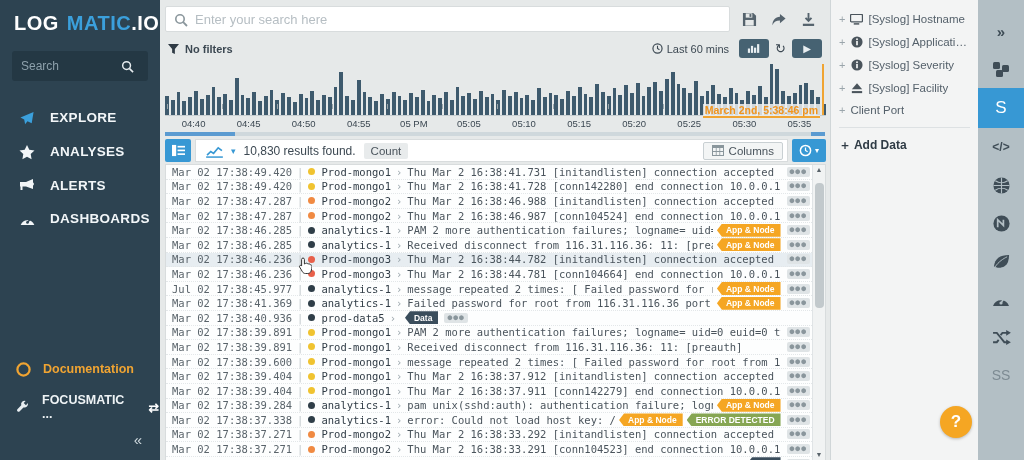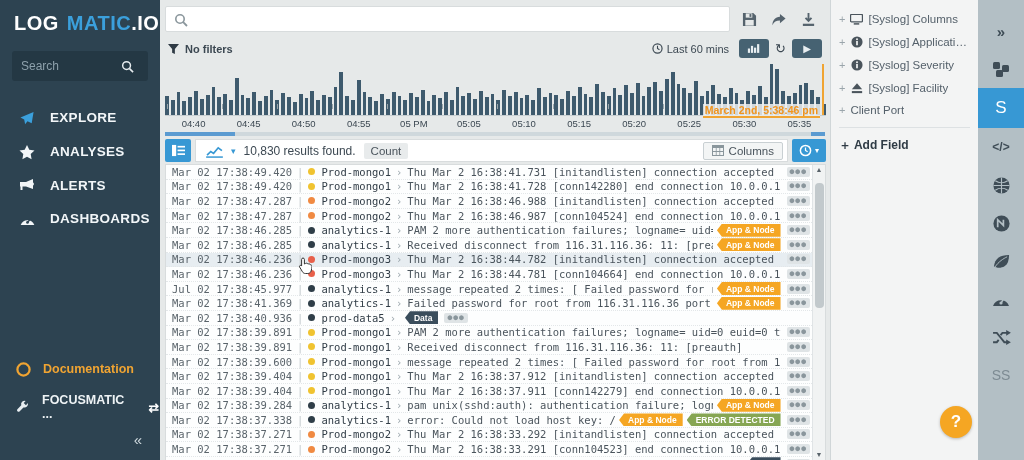--- a/index.html
+++ b/index.html
@@ -170,20 +170,21 @@
 
   <div class="main">
     <div class="searchbar">
       <div class="search-box">
         <span style="margin-right:7px;">
           <svg width="14" height="14" viewBox="0 0 14 14">
               <circle cx="6" cy="6" r="4.2" fill="none" stroke="#8a969c" stroke-width="1.6"></circle>
               <line x1="9.2" y1="9.2" x2="13" y2="13" stroke="#8a969c" stroke-width="1.8"></line>
             </svg>
         </span>
+        <input type="text" placeholder="Enter your search here" style="">
       </div>
       <div class="sb-icons">
         <span>
           <svg width="15" height="15" viewBox="0 0 16 16">
               <path d="M1 1h11l3 3v11H1z" fill="#55636d"></path>
               <rect x="4" y="1.5" width="7" height="4.5" fill="#e6e9e9"></rect>
               <rect x="8" y="2.2" width="2" height="3" fill="#55636d"></rect>
               <rect x="3.5" y="8.5" width="9" height="6" fill="#e6e9e9"></rect>
             </svg>
         </span>
@@ -623,21 +624,21 @@
   </div>
 
   <div class="fields">
     <div id="field-list">
         <div class="field-item">
           <span class="plus">+</span>
           <span class="fic"><svg width="13" height="11" viewBox="0 0 14 12">
               <rect x="0.5" y="0.5" width="13" height="8" rx="1" fill="none" stroke="#4a545c" stroke-width="1.4"></rect>
               <rect x="4" y="10" width="6" height="1.6" fill="#4a545c"></rect>
             </svg></span>
-          <span class="field-label">[Syslog] Columns</span>
+          <span class="field-label">[Syslog] Hostname</span>
         </div>
         <div class="field-item">
           <span class="plus">+</span>
           <span class="fic"><svg width="12" height="12" viewBox="0 0 14 14">
               <circle cx="7" cy="7" r="6.5" fill="#4a545c"></circle>
               <rect x="6" y="5.8" width="2" height="5" fill="#f3f4f4"></rect>
               <rect x="6" y="2.8" width="2" height="2" fill="#f3f4f4"></rect>
             </svg></span>
           <span class="field-label">[Syslog] Application N...</span>
         </div>
@@ -657,21 +658,21 @@
               <rect x="1" y="9" width="12" height="2.4" fill="#4a545c"></rect>
             </svg></span>
           <span class="field-label">[Syslog] Facility</span>
         </div>
         <div class="field-item">
           <span class="plus">+</span>
           <span class="field-label">Client Port</span>
         </div>
       </div>
     <div class="add-field">
-      <span>＋ </span><span>Add Field</span>
+      <span>＋ </span><span>Add Data</span>
     </div>
     <div class="help-btn">?</div>
   </div>
 
   <div class="strip">
     <div class="strip-item">»</div>
     <div class="strip-item">
       <svg width="20" height="18" viewBox="0 0 20 18">
           <rect x="2" y="2" width="7" height="7" rx="1.5" fill="#3f4d57"></rect>
           <rect x="11" y="5" width="7" height="7" rx="1.5" fill="#3f4d57"></rect>

